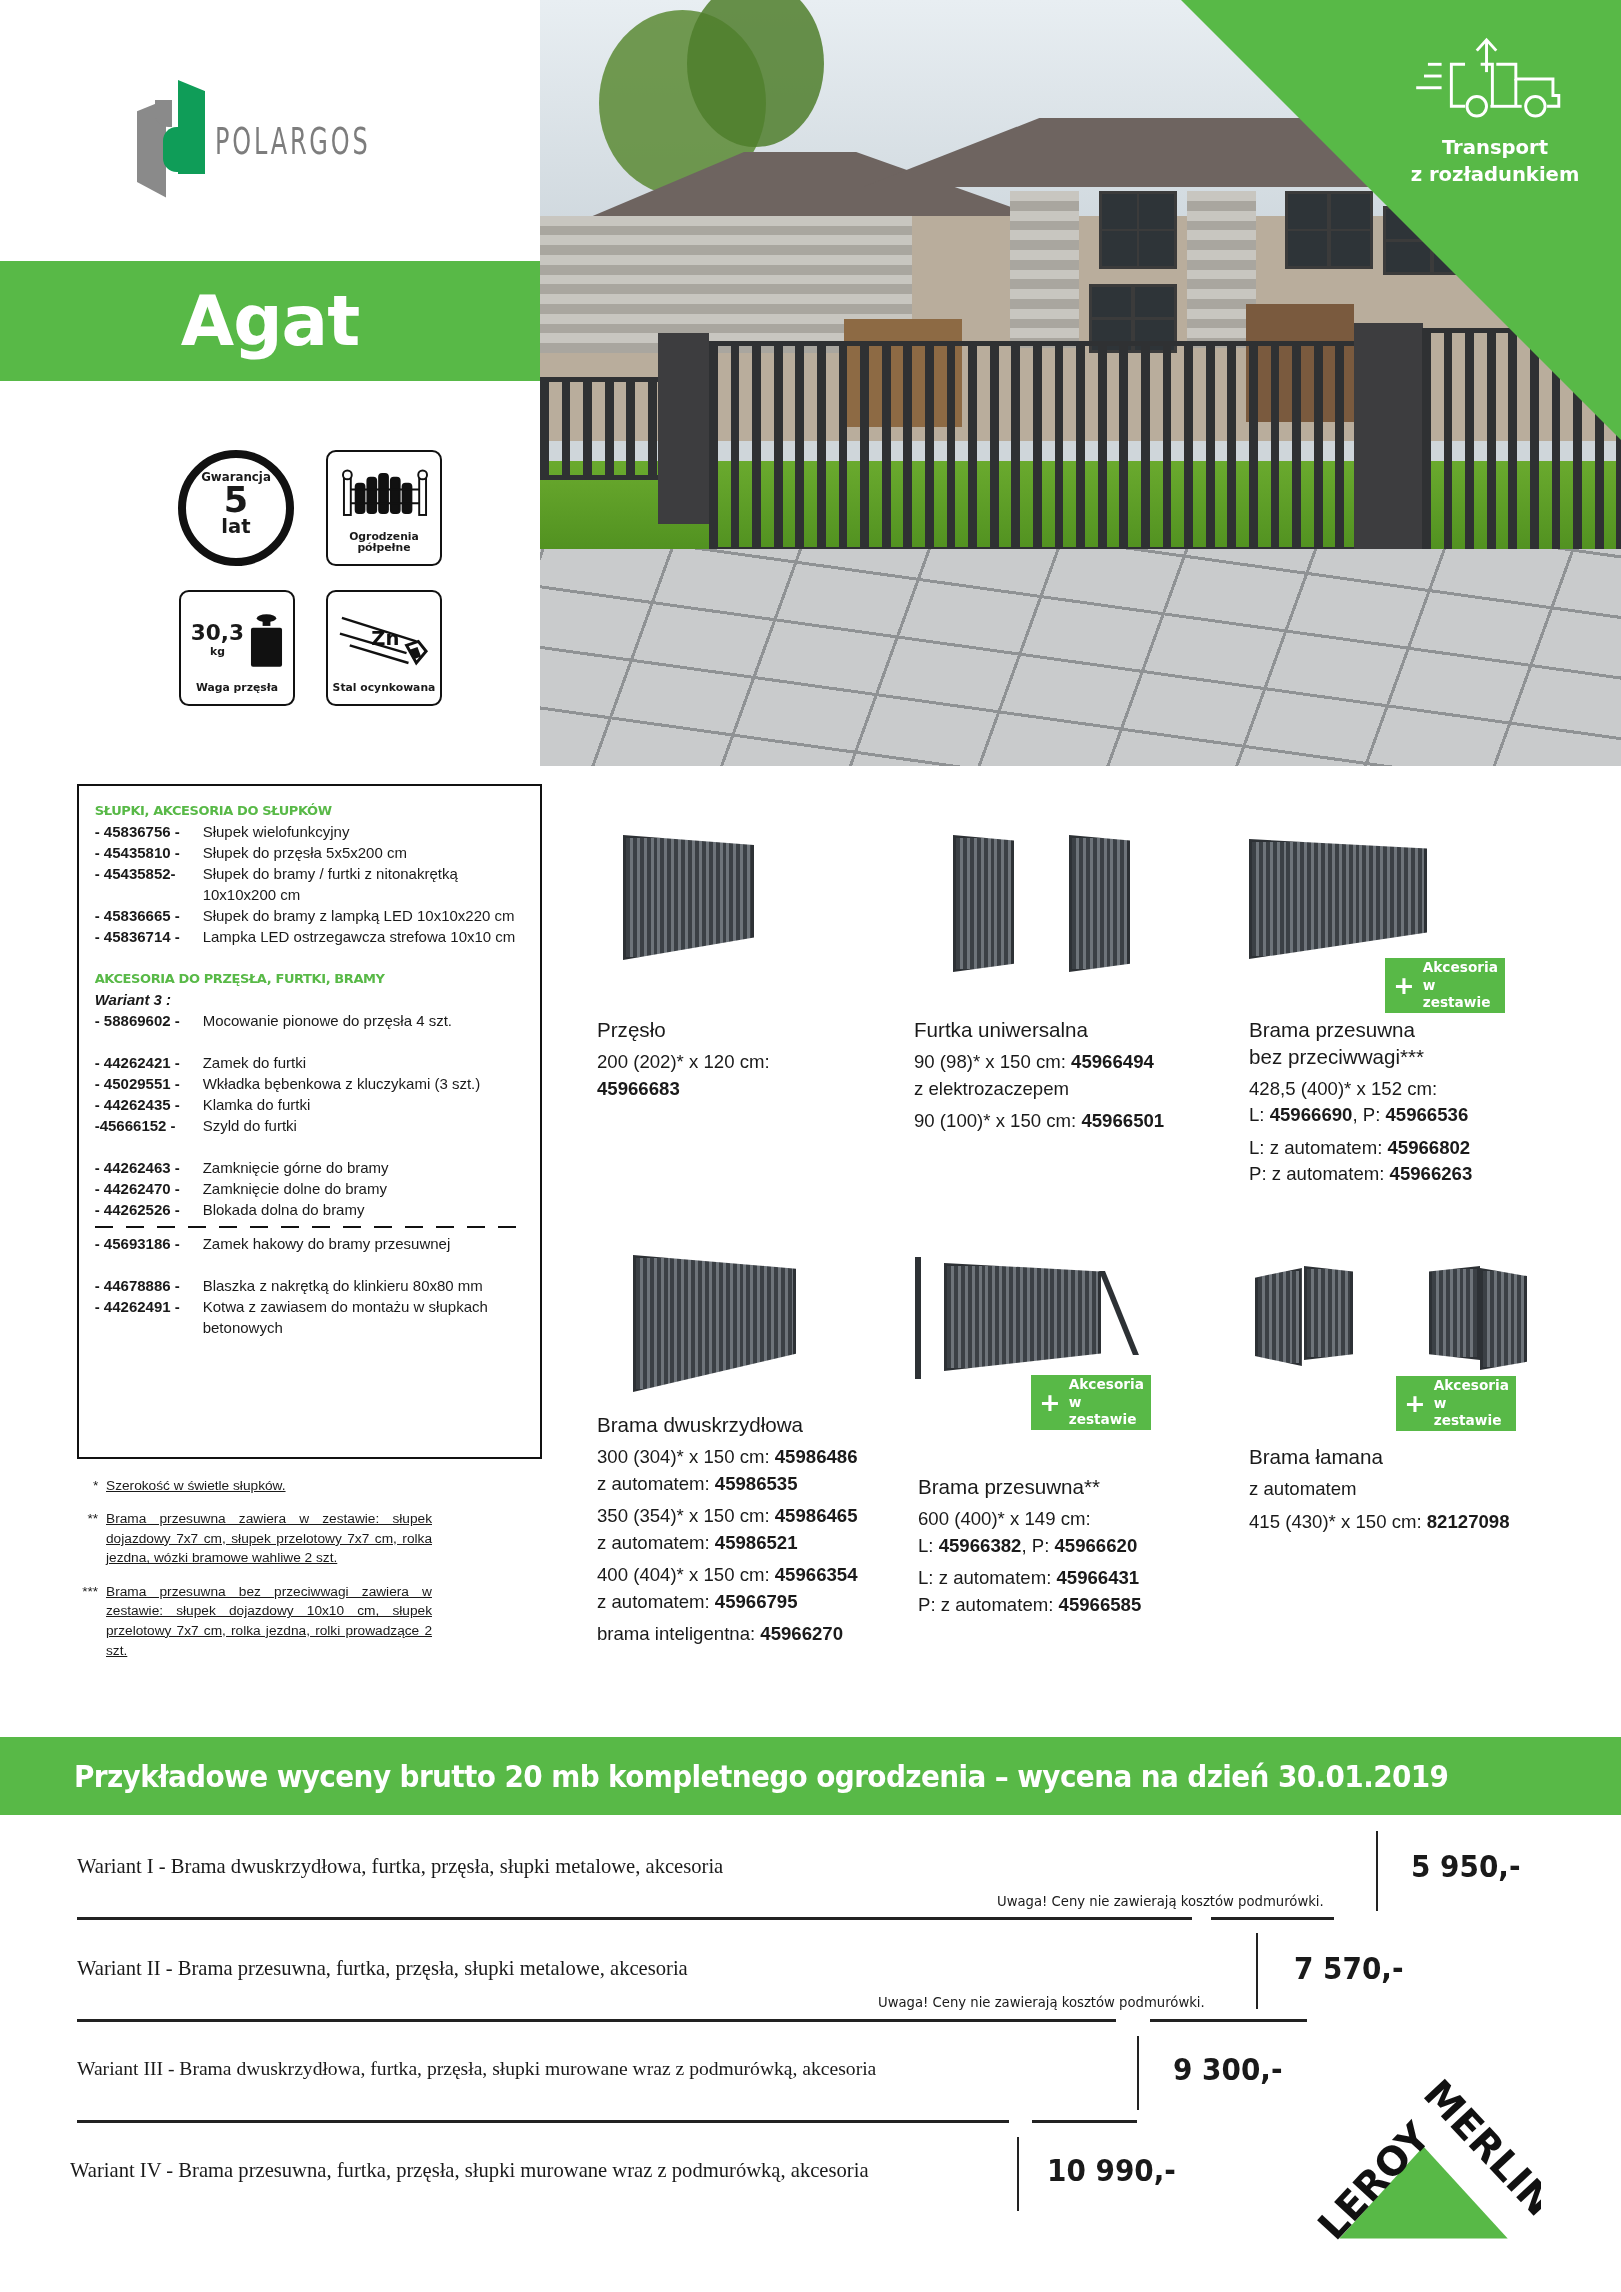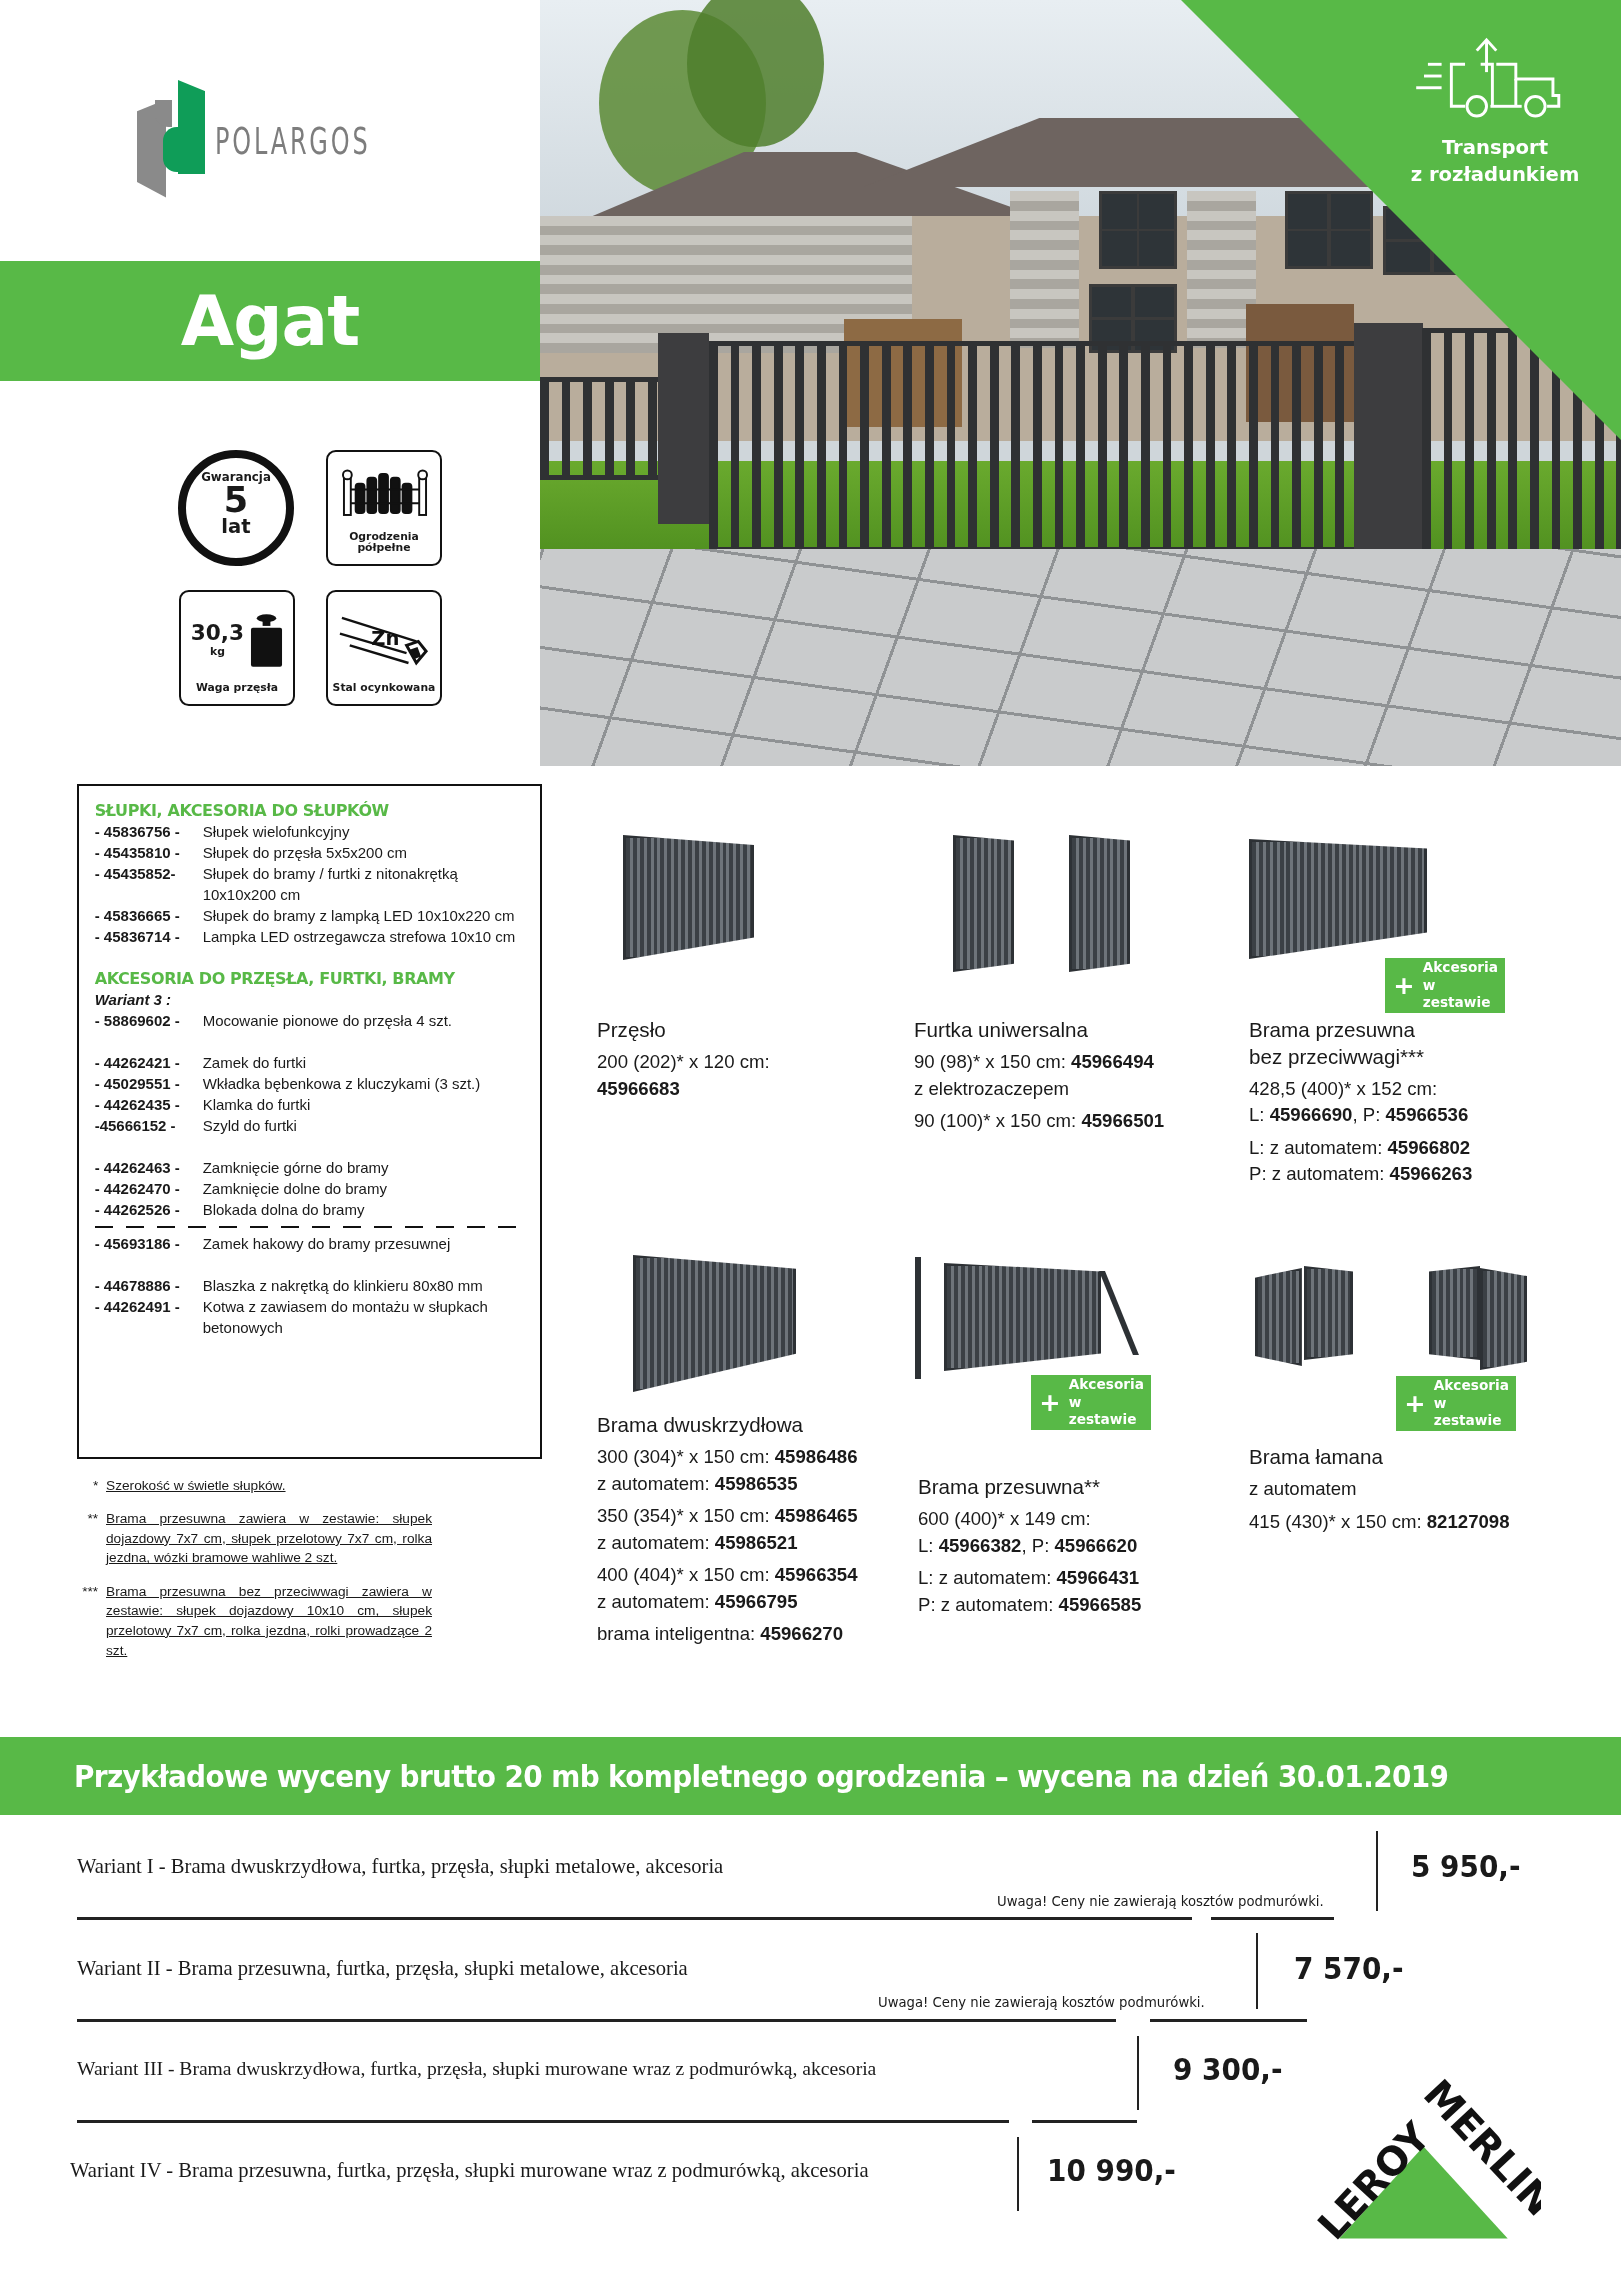--- a/index.html
+++ b/index.html
@@ -52,21 +52,21 @@
   .b-waga { left: 179px; top: 590px; }
   .b-stal { left: 326px; top: 590px; }
   .mini-fence { position: absolute; left: 13.7px; top: 15.7px; width: 86px; height: 49px; }
   .weight-num { position: absolute; left: 9.8px; top: 31px; font-size: 21.6px; line-height: 19.6px; }
   .weight-kg { position: absolute; left: 29px; top: 53px; font-size: 10.8px; }
   .weight-shape { position: absolute; left: 69px; top: 19.6px; width: 33px; height: 55px; }
   .zn-shape { position: absolute; left: 9.8px; top: 15.7px; width: 94px; height: 59px; }
 
   
   .acc-box { left: 77px; top: 784px; width: 465px; height: 675px; border: 2.9px solid #111; padding: 13.7px 0 0 15.7px; font-size: 15px; line-height: 21px; font-family: "Liberation Sans", sans-serif; }
-  .acc-head { color: #58b947; font-weight: bold; font-size: 16px; font-family: "DejaVu Sans", sans-serif; letter-spacing: -0.4px; }
+  .acc-head { color: #58b947; font-weight: bold; font-size: 13px; font-family: "DejaVu Sans", sans-serif; letter-spacing: -0.4px; }
   .acc-variant { font-weight: bold; font-style: italic; }
   .acc-row { display: flex; }
   .acc-code { width: 108px; font-weight: bold; text-align: left; flex-shrink: 0; white-space: nowrap; }
   .acc-desc { width: 323px; }
   .acc-gap { height: 21px; }
   .acc-dash { height: 2px; margin: 5.9px 11.8px 5.9px 0; background: repeating-linear-gradient(90deg, #111 0 17.6px, transparent 17.6px 31px); }
 
   .notes { left: 69px; top: 1476px; width: 363px; font-size: 13.7px; line-height: 19.6px; }
   .note { display: flex; margin-bottom: 13.7px; }
   .note-mark { width: 37px; flex-shrink: 0; text-align: right; padding-right: 7.8px; }

